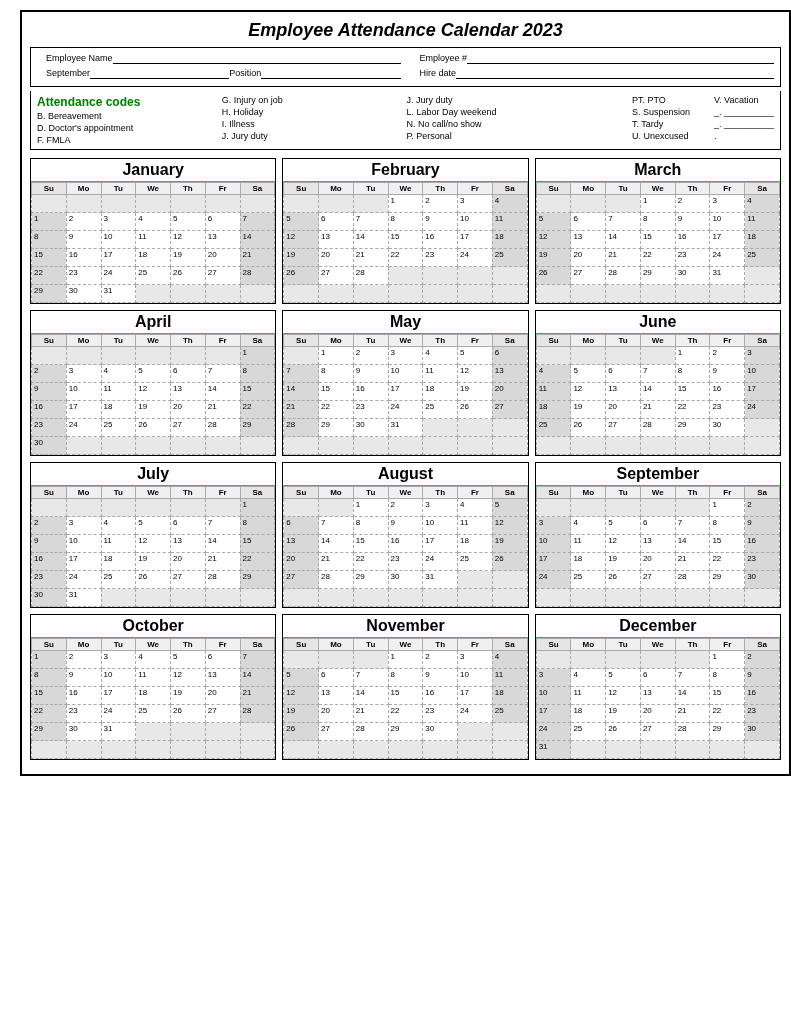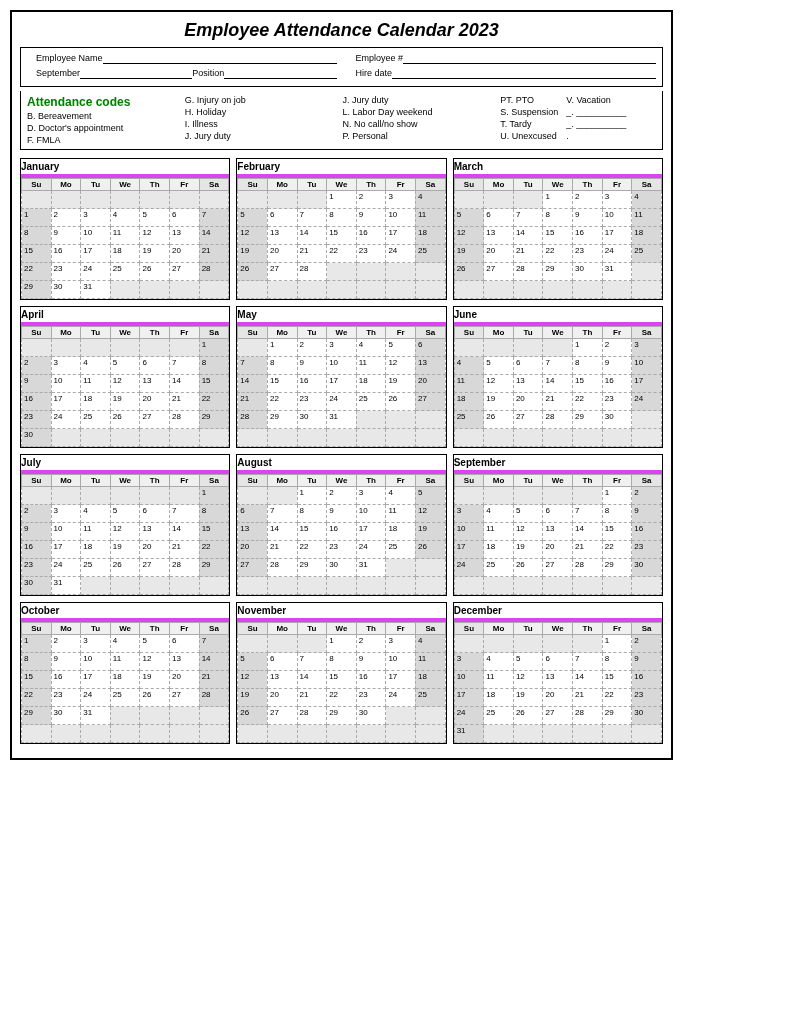--- a/index.html
+++ b/index.html
@@ -5,23 +5,24 @@
     * { box-sizing: border-box; margin: 0; padding: 0; }
     body {
       font-family: Arial, sans-serif;
       font-size: 10px;
       background: #fff;
       width: 791px;
       min-height: 1024px;
       padding: 10px;
     }
     .page {
-      width: 663px;
+      width: 771px;
       border: 2px solid #000;
       padding: 8px;
+      margin-left: 10px;
     }
     .title {
       text-align: center;
       font-size: 18px;
       font-style: italic;
       font-weight: bold;
       margin-bottom: 6px;
     }
     .employee-info {
       border: 1px solid #000;
@@ -62,24 +63,25 @@
     .calendars-grid {
       display: grid;
       grid-template-columns: 1fr 1fr 1fr;
       gap: 6px;
       margin-bottom: 6px;
     }
     .month-cal {
       border: 1px solid #000;
     }
     .month-title {
+      text-align: center;
       font-weight: bold;
-      font-size: 10px;
+      font-size: 16px;
       padding: 2px 0;
-      border-bottom: 4px solid #d946ef;
+      border-bottom: 1px solid #d946ef;
     }
     .cal-table {
       width: 100%;
       border-collapse: collapse;
       table-layout: fixed;
     }
     .cal-table th {
       font-size: 8px;
       font-weight: bold;
       text-align: center;
@@ -150,21 +152,21 @@
       <span class="codes-item">I.  Illness</span>
       <span class="codes-item">J. Jury duty</span>
     </div>
     <div class="codes-col">
       <span class="codes-item">J. Jury duty</span>
       <span class="codes-item">L. Labor Day weekend</span>
       <span class="codes-item">N. No call/no show</span>
       <span class="codes-item">P. Personal</span>
     </div>
     <div class="codes-col">
-      <div style="display:flex; gap:8px;">
+      <div style="display:flex; gap:24px;justify-content:flex-end;">
         <div class="codes-col">
           <span class="codes-item">PT. PTO</span>
           <span class="codes-item">S. Suspension</span>
           <span class="codes-item">T. Tardy</span>
           <span class="codes-item">U. Unexcused</span>
         </div>
         <div class="codes-col">
           <span class="codes-item">V. Vacation</span>
           <span class="codes-item">_. __________</span>
           <span class="codes-item">_. __________</span>

